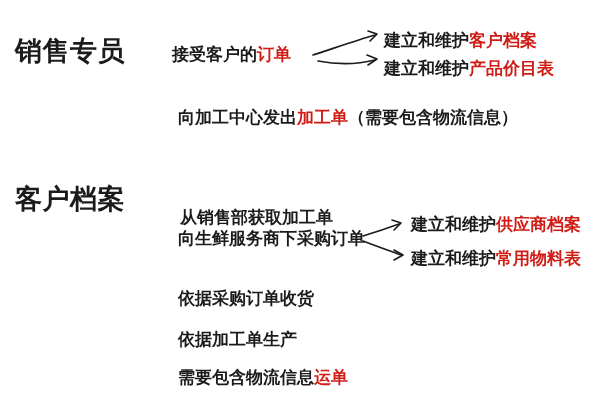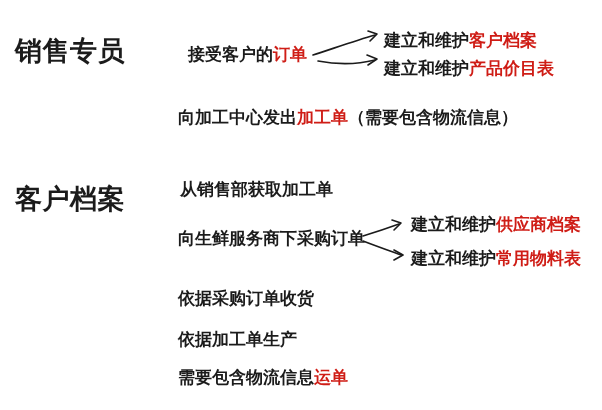--- a/index.html
+++ b/index.html
@@ -36,21 +36,21 @@
     stroke-linejoin: round;
   }
 </style>
 </head>
 <body>
 
 <div class="canvas">
 
   <div class="role" style="left:15px; top:37px;">销售专员</div>
 
-  <div class="line" style="left:188px; top:45px;">
+  <div class="line" style="left:172px; top:45px;">
     <span>接受客户的</span><span class="hl">订单</span>
   </div>
 
   <svg class="arrows" style="left:304px; top:24px;" width="80" height="45" viewBox="0 0 80 45">
     <path d="M9,31 C25,26 50,17 71,11"></path>
     <polyline points="64,7 73,10 66,17"></polyline>
     <path d="M14,37 C35,41 55,40 71,36"></path>
     <polyline points="63,31 73,35 64,41"></polyline>
   </svg>
 
@@ -61,21 +61,21 @@
   <div class="line" style="left:178px; top:108px;">
     <span>向加工中心发出</span><span class="hl">加工单</span><span>（需要包含物流信息）</span>
   </div>
 
   <div class="line" style="left:384px; top:59px;">
     <span>建立和维护</span><span class="hl">产品价目表</span>
   </div>
 
   <div class="role" style="left:15px; top:185px;">客户档案</div>
 
-  <div class="line" style="left:180px; top:180px;">
+  <div class="line" style="left:180px; top:208px;">
     <span>从销售部获取加工单</span>
   </div>
 
   <div class="line" style="left:178px; top:229px;">
     <span>向生鲜服务商下采购订单</span>
   </div>
 
   <svg class="arrows" style="left:356px; top:210px;" width="56" height="52" viewBox="0 0 56 52">
     <path d="M7,26 C20,22 32,18 43,14"></path>
     <polyline points="36,10 45,13 38,20"></polyline>

